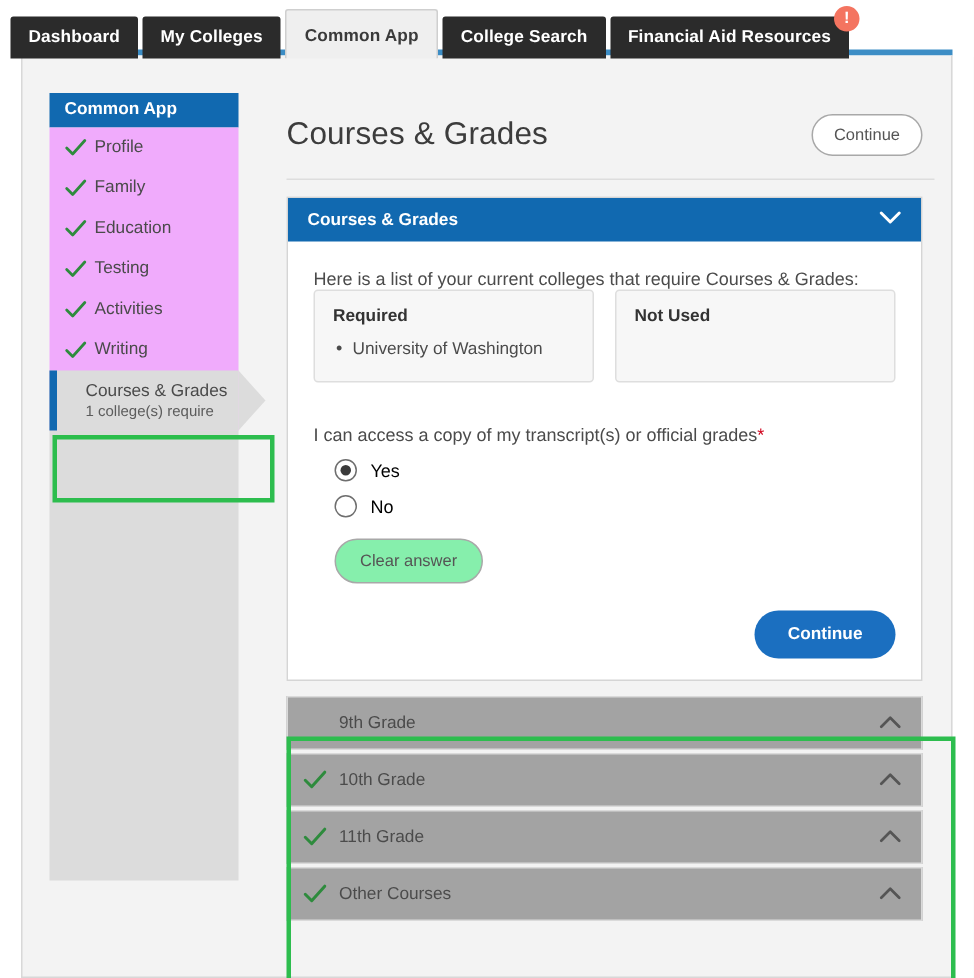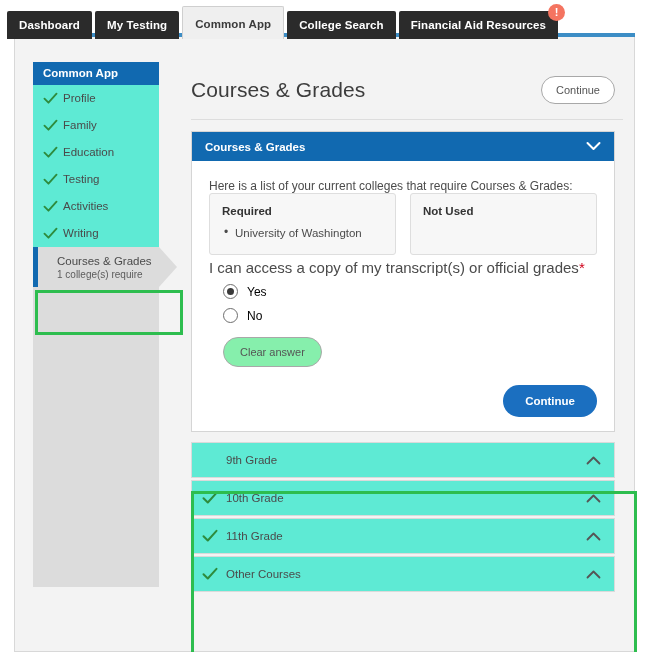--- a/index.html
+++ b/index.html
@@ -100,21 +100,21 @@
   .sidebar-header {
     background: #1169B0;
     color: #ffffff;
     font-size: 11.5px;
     font-weight: bold;
     padding: 6px 0 6px 10px;
     height: 23px;
     line-height: 11px;
   }
   .sidebar-list {
-    background: #5eead4;
+    background: #f0abfc;
     padding: 0;
   }
   .side-item {
     position: relative;
     display: flex;
     align-items: center;
     height: 27px;
     padding-left: 10px;
     font-size: 11.5px;
     color: #4A4A4A;
@@ -268,22 +268,22 @@
   .infobox-list li::before {
     content: "\2022";
     position: absolute;
     left: 2px;
     top: -1px;
     font-size: 12px;
     color: #4B4B4B;
   }
 
   .question {
-    margin-top: 6px;
-    font-size: 15px;
+    margin-top: 28px;
+    font-size: 12px;
     color: #4B4B4B;
     line-height: 14px;
   }
   .req-star { color: #D0021B; }
 
   .radio-row {
     display: flex;
     align-items: center;
     margin-top: 9px;
     cursor: pointer;
@@ -338,21 +338,21 @@
   }
 
   
   .accordion {
     margin: 10px 21px 0 13px;
   }
   .acc-row {
     display: flex;
     align-items: center;
     height: 36px;
-    background: #5eead4;
+    background: #a3a3a3;
     border: 1px solid #DADADA;
     margin-bottom: 2px;
     padding: 0 13px 0 10px;
     cursor: pointer;
   }
   .acc-check {
     width: 16px; height: 14px;
     margin-right: 8px;
     flex: none;
   }
@@ -375,21 +375,21 @@
     pointer-events: none;
   }
 </style>
 </head>
 <body>
 
 <div class="tabbar">
   <div class="tabbar-underline"></div>
   <div class="tabs" id="tabs">
       <div class="tab"><span>Dashboard</span></div>
-      <div class="tab"><span>My Testing</span></div>
+      <div class="tab"><span>My Colleges</span></div>
       <div class="tab active"><span>Common App</span></div>
       <div class="tab"><span>College Search</span></div>
       <div class="tab"><span>Financial Aid Resources</span><span class="tab-badge">!</span></div>
     </div>
 </div>
 
 <div class="page-shell">
 
   <div class="sidebar">
     <div class="sidebar-header">Common App</div>

